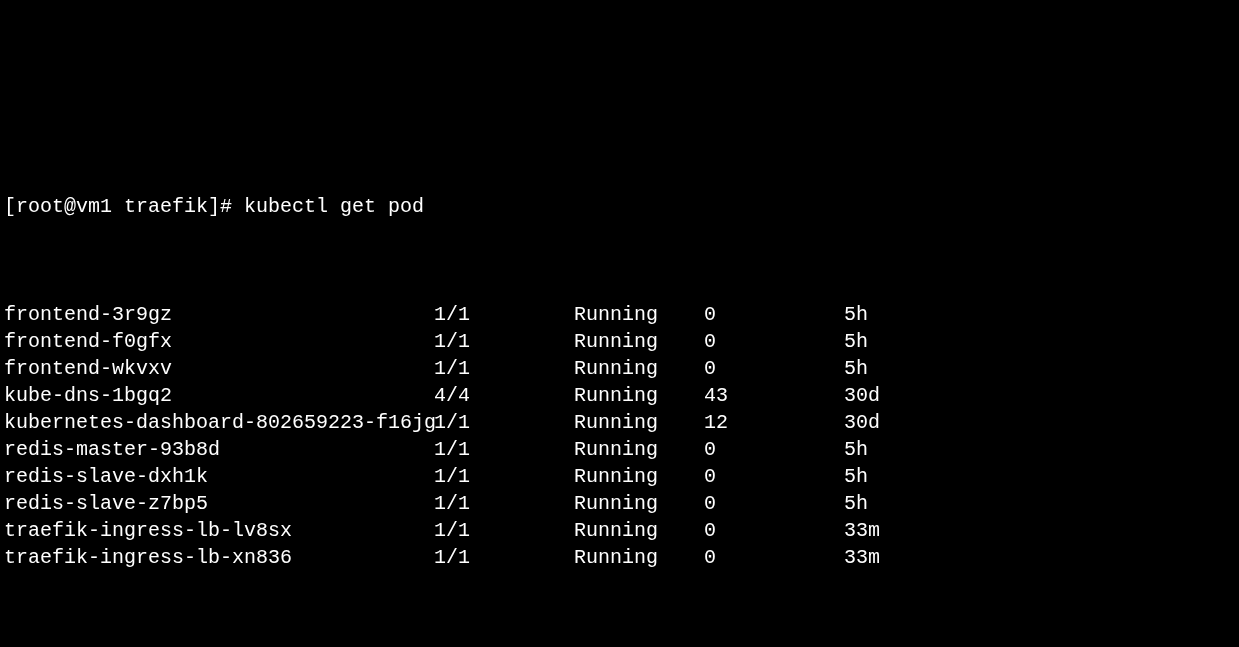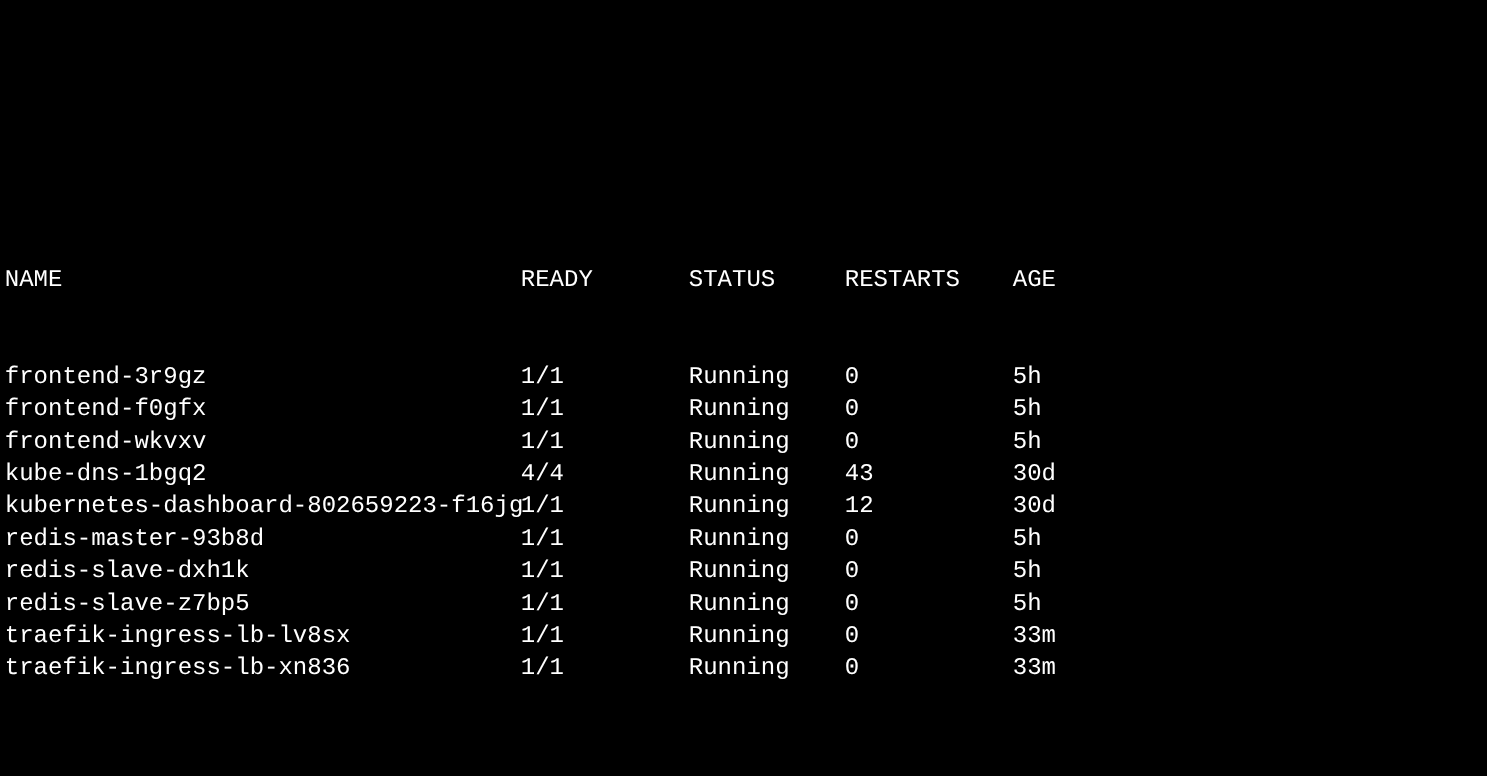--- a/index.html
+++ b/index.html
@@ -21,22 +21,22 @@
   .row { white-space: pre; }
   .col { display: inline-block; vertical-align: top; }
 </style>
 </head>
 <body>
 
 
 
 <div class="terminal">
 
+<div class="row"><span>[root@vm1 traefik]# </span><span>kubectl get pod</span></div>
 
-<div class="row"><span class="col" style="width:430px">NAME</span><span class="col" style="width:140px">READY</span><span class="col" style="width:130px">STATUS</span><span class="col" style="width:140px">RESTARTS</span><span class="col">AGE</span></div>
 
 <div id="pod-rows"><div class="row"><span class="col" style="width:430px">frontend-3r9gz</span><span class="col" style="width:140px">1/1</span><span class="col" style="width:130px">Running</span><span class="col" style="width:140px">0</span><span class="col">5h</span></div><div class="row"><span class="col" style="width:430px">frontend-f0gfx</span><span class="col" style="width:140px">1/1</span><span class="col" style="width:130px">Running</span><span class="col" style="width:140px">0</span><span class="col">5h</span></div><div class="row"><span class="col" style="width:430px">frontend-wkvxv</span><span class="col" style="width:140px">1/1</span><span class="col" style="width:130px">Running</span><span class="col" style="width:140px">0</span><span class="col">5h</span></div><div class="row"><span class="col" style="width:430px">kube-dns-1bgq2</span><span class="col" style="width:140px">4/4</span><span class="col" style="width:130px">Running</span><span class="col" style="width:140px">43</span><span class="col">30d</span></div><div class="row"><span class="col" style="width:430px">kubernetes-dashboard-802659223-f16jg</span><span class="col" style="width:140px">1/1</span><span class="col" style="width:130px">Running</span><span class="col" style="width:140px">12</span><span class="col">30d</span></div><div class="row"><span class="col" style="width:430px">redis-master-93b8d</span><span class="col" style="width:140px">1/1</span><span class="col" style="width:130px">Running</span><span class="col" style="width:140px">0</span><span class="col">5h</span></div><div class="row"><span class="col" style="width:430px">redis-slave-dxh1k</span><span class="col" style="width:140px">1/1</span><span class="col" style="width:130px">Running</span><span class="col" style="width:140px">0</span><span class="col">5h</span></div><div class="row"><span class="col" style="width:430px">redis-slave-z7bp5</span><span class="col" style="width:140px">1/1</span><span class="col" style="width:130px">Running</span><span class="col" style="width:140px">0</span><span class="col">5h</span></div><div class="row"><span class="col" style="width:430px">traefik-ingress-lb-lv8sx</span><span class="col" style="width:140px">1/1</span><span class="col" style="width:130px">Running</span><span class="col" style="width:140px">0</span><span class="col">33m</span></div><div class="row"><span class="col" style="width:430px">traefik-ingress-lb-xn836</span><span class="col" style="width:140px">1/1</span><span class="col" style="width:130px">Running</span><span class="col" style="width:140px">0</span><span class="col">33m</span></div></div>
 
 
 
 
 
 
 
 

